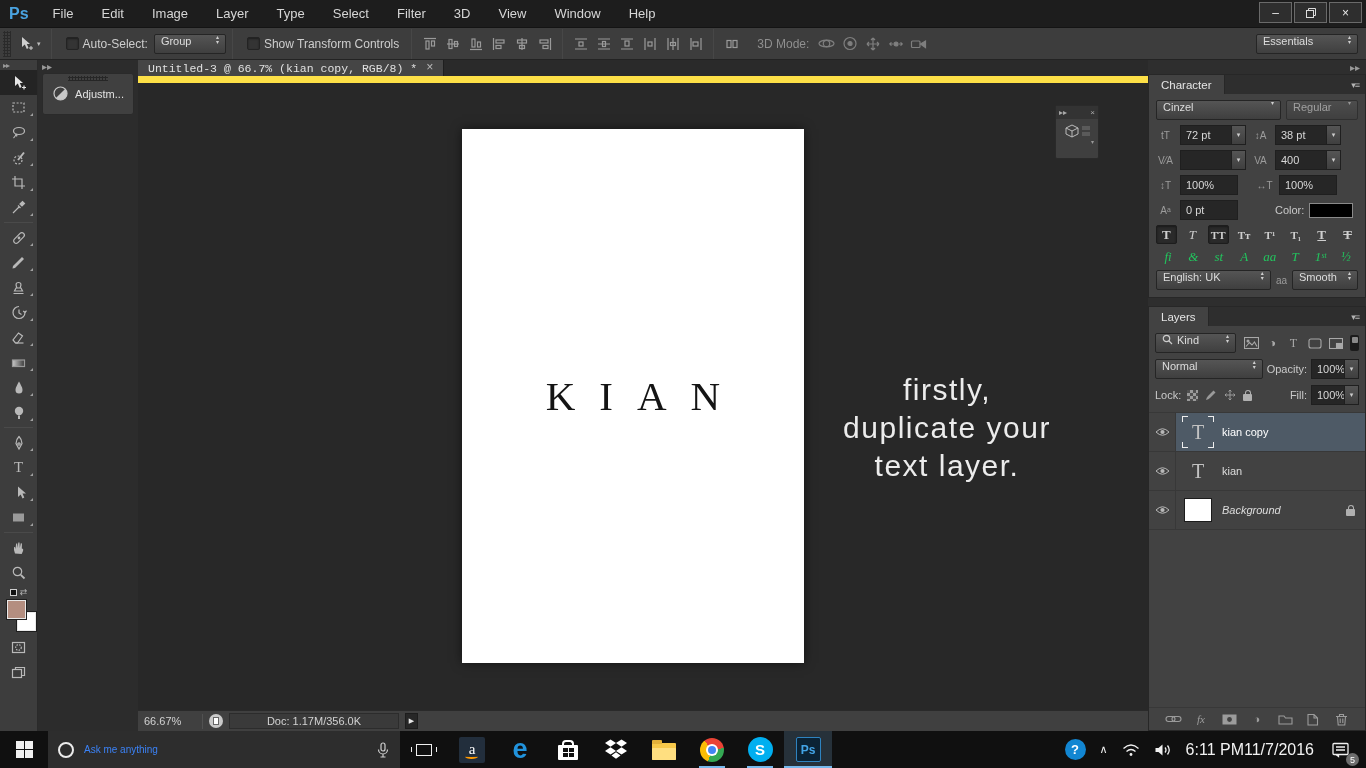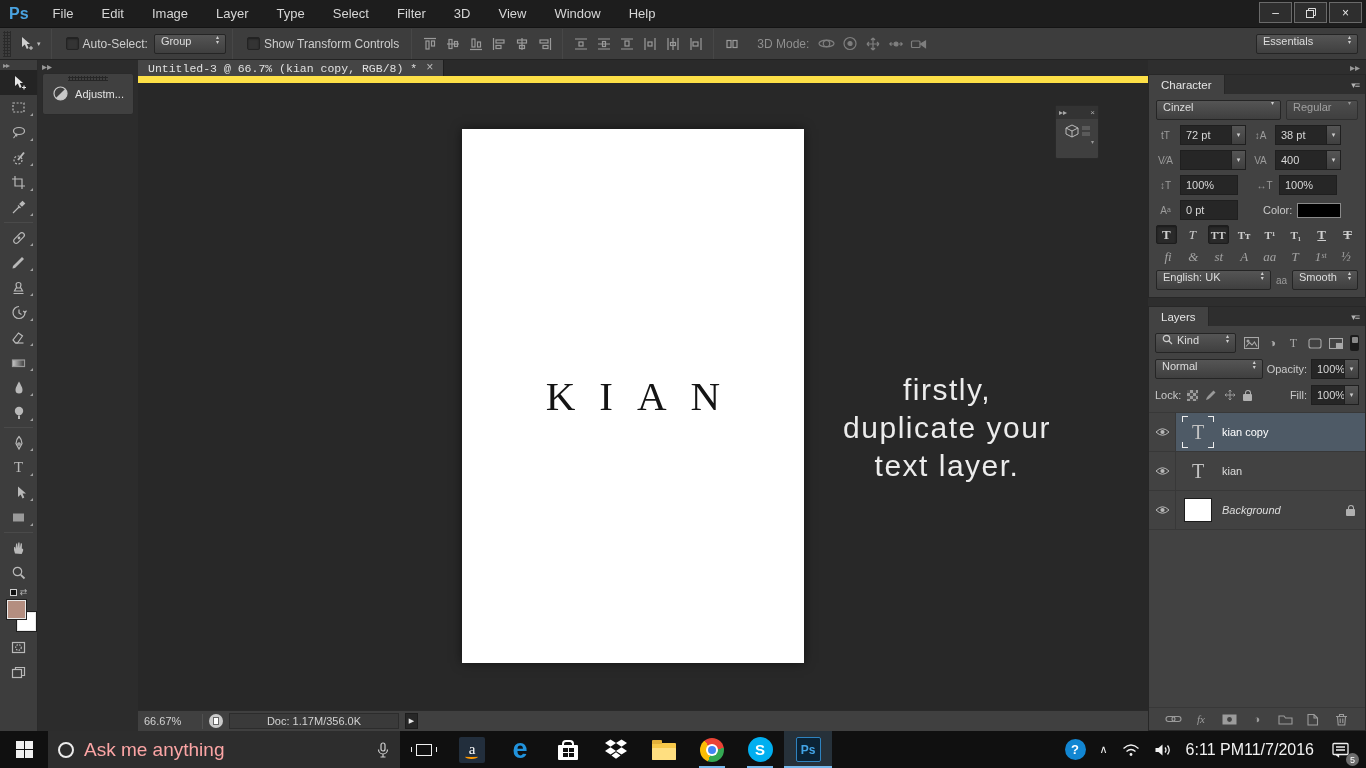--- a/index.html
+++ b/index.html
@@ -90,21 +90,21 @@
   .ch-icon { width:19px; text-align:center; color:#9c9c9c; font-size:10px; white-space:nowrap; }
   .combo { display:flex; height:20px; }
   .combo .val { background:#262626; border:1px solid #1f1f1f; border-right:none; color:#d8d8d8; font-size:11px; display:flex; align-items:center; padding:0 5px; flex:1; min-width:0;}
   .combo .arrow { width:15px; background:linear-gradient(#555,#3f3f3f); border:1px solid #1f1f1f; color:#ccc; font-size:7px; display:flex; align-items:center; justify-content:center; }
   .field { height:20px; background:#262626; border:1px solid #1f1f1f; color:#d8d8d8; font-size:11px; display:flex; align-items:center; padding:0 5px; }
   .w56 { width:58px; } .w66 { width:66px; }
   .color-swatch { width:44px; height:15px; background:#000; border:1px solid #8a8a8a; }
   .tbtn { width:21px; height:19px; display:flex; align-items:center; justify-content:center; color:#cfcfcf; font-family:"Liberation Serif", serif; font-size:13px; font-weight:bold; border:1px solid transparent; border-radius:2px; }
   .tbtn.pressed { background:#2a2a2a; border-color:#1d1d1d; box-shadow:inset 0 1px 2px #191919; }
   .ot-row { display:flex; gap:4px; justify-content:space-between; padding:0 2px; }
-  .ot { color:#a3a3a3; font-family:"Liberation Serif", serif; font-style:italic; font-size:13px; width:20px; text-align:center; }
+  .ot { color:#22c55e; font-family:"Liberation Serif", serif; font-style:italic; font-size:13px; width:20px; text-align:center; }
   .aa-icon { color:#9c9c9c; font-size:10px; }
 
   
   .layers-panel { margin-top:8px; flex:1; display:flex; flex-direction:column; }
   .layers-body { flex:1; display:flex; flex-direction:column; padding-top:4px; }
   .lp-row { display:flex; align-items:center; gap:4px; padding:0 6px; height:26px; }
   .filter-icons { display:flex; gap:2px; margin-left:2px; align-items:center;}
   .fbtn { width:19px; height:18px; display:flex; align-items:center; justify-content:center; color:#a8a8a8; font-size:12px; }
   .fbtn svg { stroke:#a8a8a8; fill:none; stroke-width:1.1; }
   .toggle { width:9px; height:16px; background:#1c1c1c; border-radius:2px; margin-left:3px; position:relative; }
@@ -134,21 +134,21 @@
   .lp-footer svg { stroke:#9c9c9c; fill:none; stroke-width:1.1; }
   .fx-txt { font-style:italic; font-family:"Liberation Serif", serif; font-size:12px; color:#9c9c9c;}
 
   
   .taskbar { position:absolute; left:0; top:731px; width:1366px; height:37px; background:#101010; display:flex; align-items:stretch; }
   .tb-btn { width:48px; display:flex; align-items:center; justify-content:center; position:relative; }
   .win-grid { display:grid; grid-template-columns:8px 8px; grid-template-rows:8px 8px; gap:1px; }
   .win-grid span { background:#f2f2f2; }
   .cortana { width:352px; background:#2d2d2d; display:flex; align-items:center; gap:10px; padding:0 10px; margin:0; }
   .cortana-ring { width:16px; height:16px; border:2px solid #ececec; border-radius:50%; }
-  .cortana-text { color:#fca5a5; font-size:19px; flex:1; }
+  .cortana-text { color:#3b82f6; font-size:10px; flex:1; }
   .taskview-icon { width:16px; height:12px; border:1.5px solid #f0f0f0; position:relative; }
   .taskview-icon::before, .taskview-icon::after { content:""; position:absolute; top:2px; width:2px; height:5px; border:1.5px solid #f0f0f0; border-top:none; border-bottom:none;}
   .taskview-icon::before { left:-6px; border-right:none;}
   .taskview-icon::after { right:-6px; border-left:none;}
   .app.running::after { content:""; position:absolute; bottom:0; left:11px; width:26px; height:2px; background:#76b9ed; }
   .app.active { background:#26313a; }
   .app.active::after { left:0; width:48px; }
   .amazon-tile { width:26px; height:26px; background:#222e3c; border-radius:2px; display:flex; align-items:center; justify-content:center; position:relative; color:#fff; font-size:15px; font-family:"Liberation Serif", serif; }
   .amazon-smile { position:absolute; bottom:4px; left:6px; width:13px; height:5px; border-bottom:2px solid #ff9900; border-radius:50%; }
   .edge-e { color:#2193dd; font-size:27px; font-weight:bold; }
@@ -607,21 +607,21 @@
           </div>
           <div class="row">
             <span class="ch-icon">↕T</span>
             <div class="field w56">100%</div>
             <span class="ch-icon" style="margin-left:12px">↔T</span>
             <div class="field w56">100%</div>
           </div>
           <div class="row">
             <span class="ch-icon">Aᵃ</span>
             <div class="field w56">0 pt</div>
-            <span class="lp-label" style="margin-left:20px">Color:</span>
+            <span class="lp-label" style="margin-left:32px">Color:</span>
             <div class="color-swatch"></div>
           </div>
           <div class="row" style="justify-content:space-between">
             <span class="tbtn pressed">T</span>
             <span class="tbtn" style="font-style:italic; font-weight:normal">T</span>
             <span class="tbtn pressed" style="font-size:11px">TT</span>
             <span class="tbtn" style="font-size:11px">Tᴛ</span>
             <span class="tbtn" style="font-size:11px">T¹</span>
             <span class="tbtn" style="font-size:11px">T₁</span>
             <span class="tbtn" style="text-decoration:underline">T</span>

